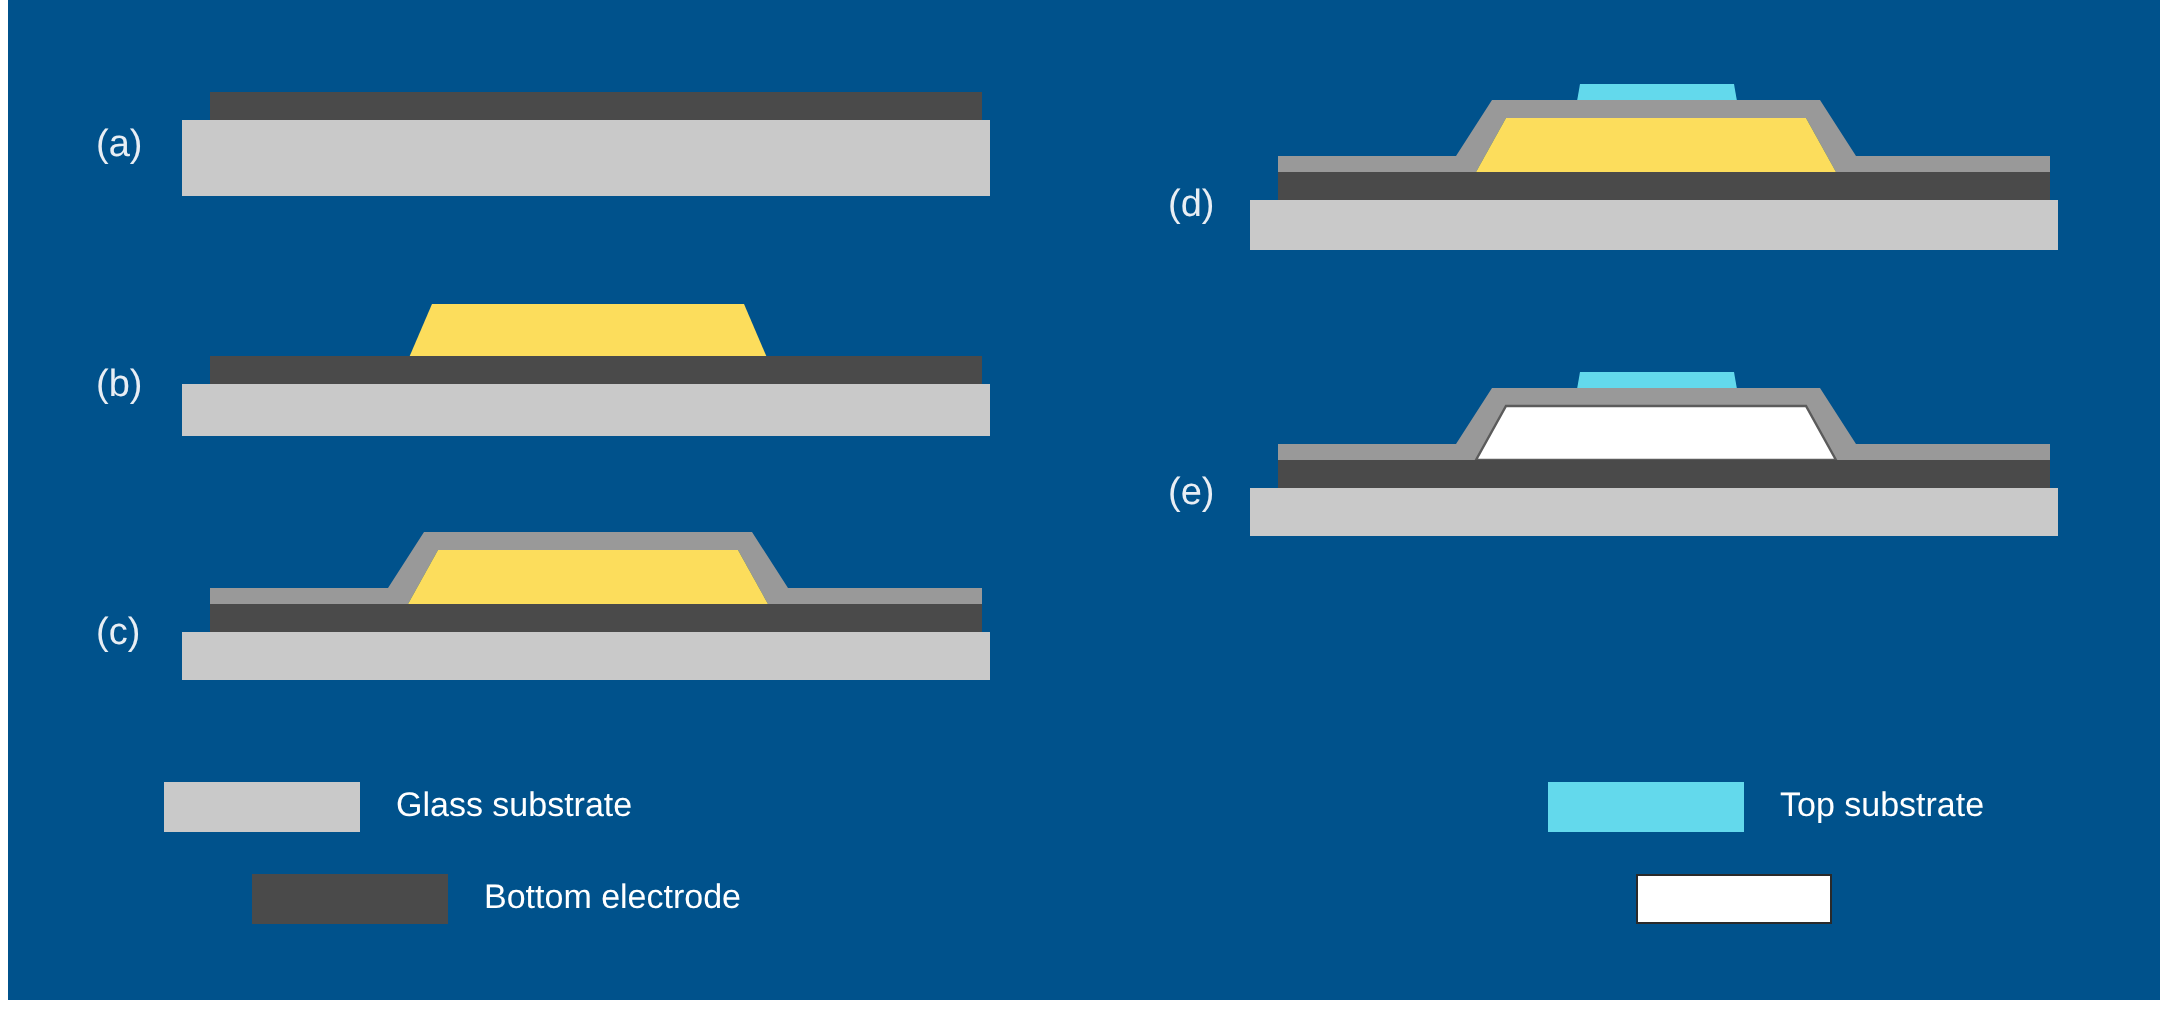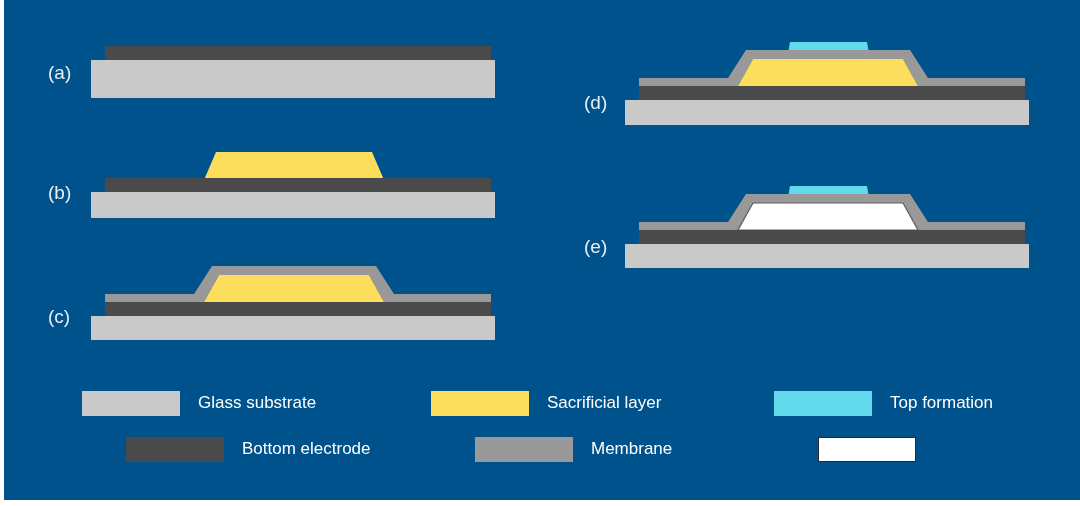--- a/index.html
+++ b/index.html
@@ -167,35 +167,25 @@
         <div class="legend-row r0">
           <div class="swatch" style="background:#C9C9C9;"></div>
           <div class="legend-text">Glass substrate</div>
         </div>
         <div class="legend-row r1">
           <div class="swatch" style="background:#4A4A4A;"></div>
           <div class="legend-text">Bottom electrode</div>
         </div>
       </div>
 
-      <div class="legend-col" style="left:427px;">
-        <div class="legend-row r0">
-          <div class="swatch" style="background:#FCDD5C;"></div>
-          <div class="legend-text">Sacrificial layer</div>
-        </div>
-        <div class="legend-row r1">
-          <div class="swatch" style="background:#999999;"></div>
-          <div class="legend-text">Membrane</div>
-        </div>
-      </div>
 
       <div class="legend-col" style="left:770px;">
         <div class="legend-row r0">
           <div class="swatch" style="background:#63D9EC;"></div>
-          <div class="legend-text">Top formation</div>
+          <div class="legend-text">Top substrate</div>
         </div>
         <div class="legend-row r1">
           <div class="swatch" style="background:#FFFFFF; border:1.5px solid #2A2A2A;"></div>
         </div>
       </div>
 
     </div>
 
   </div>
 </div>

